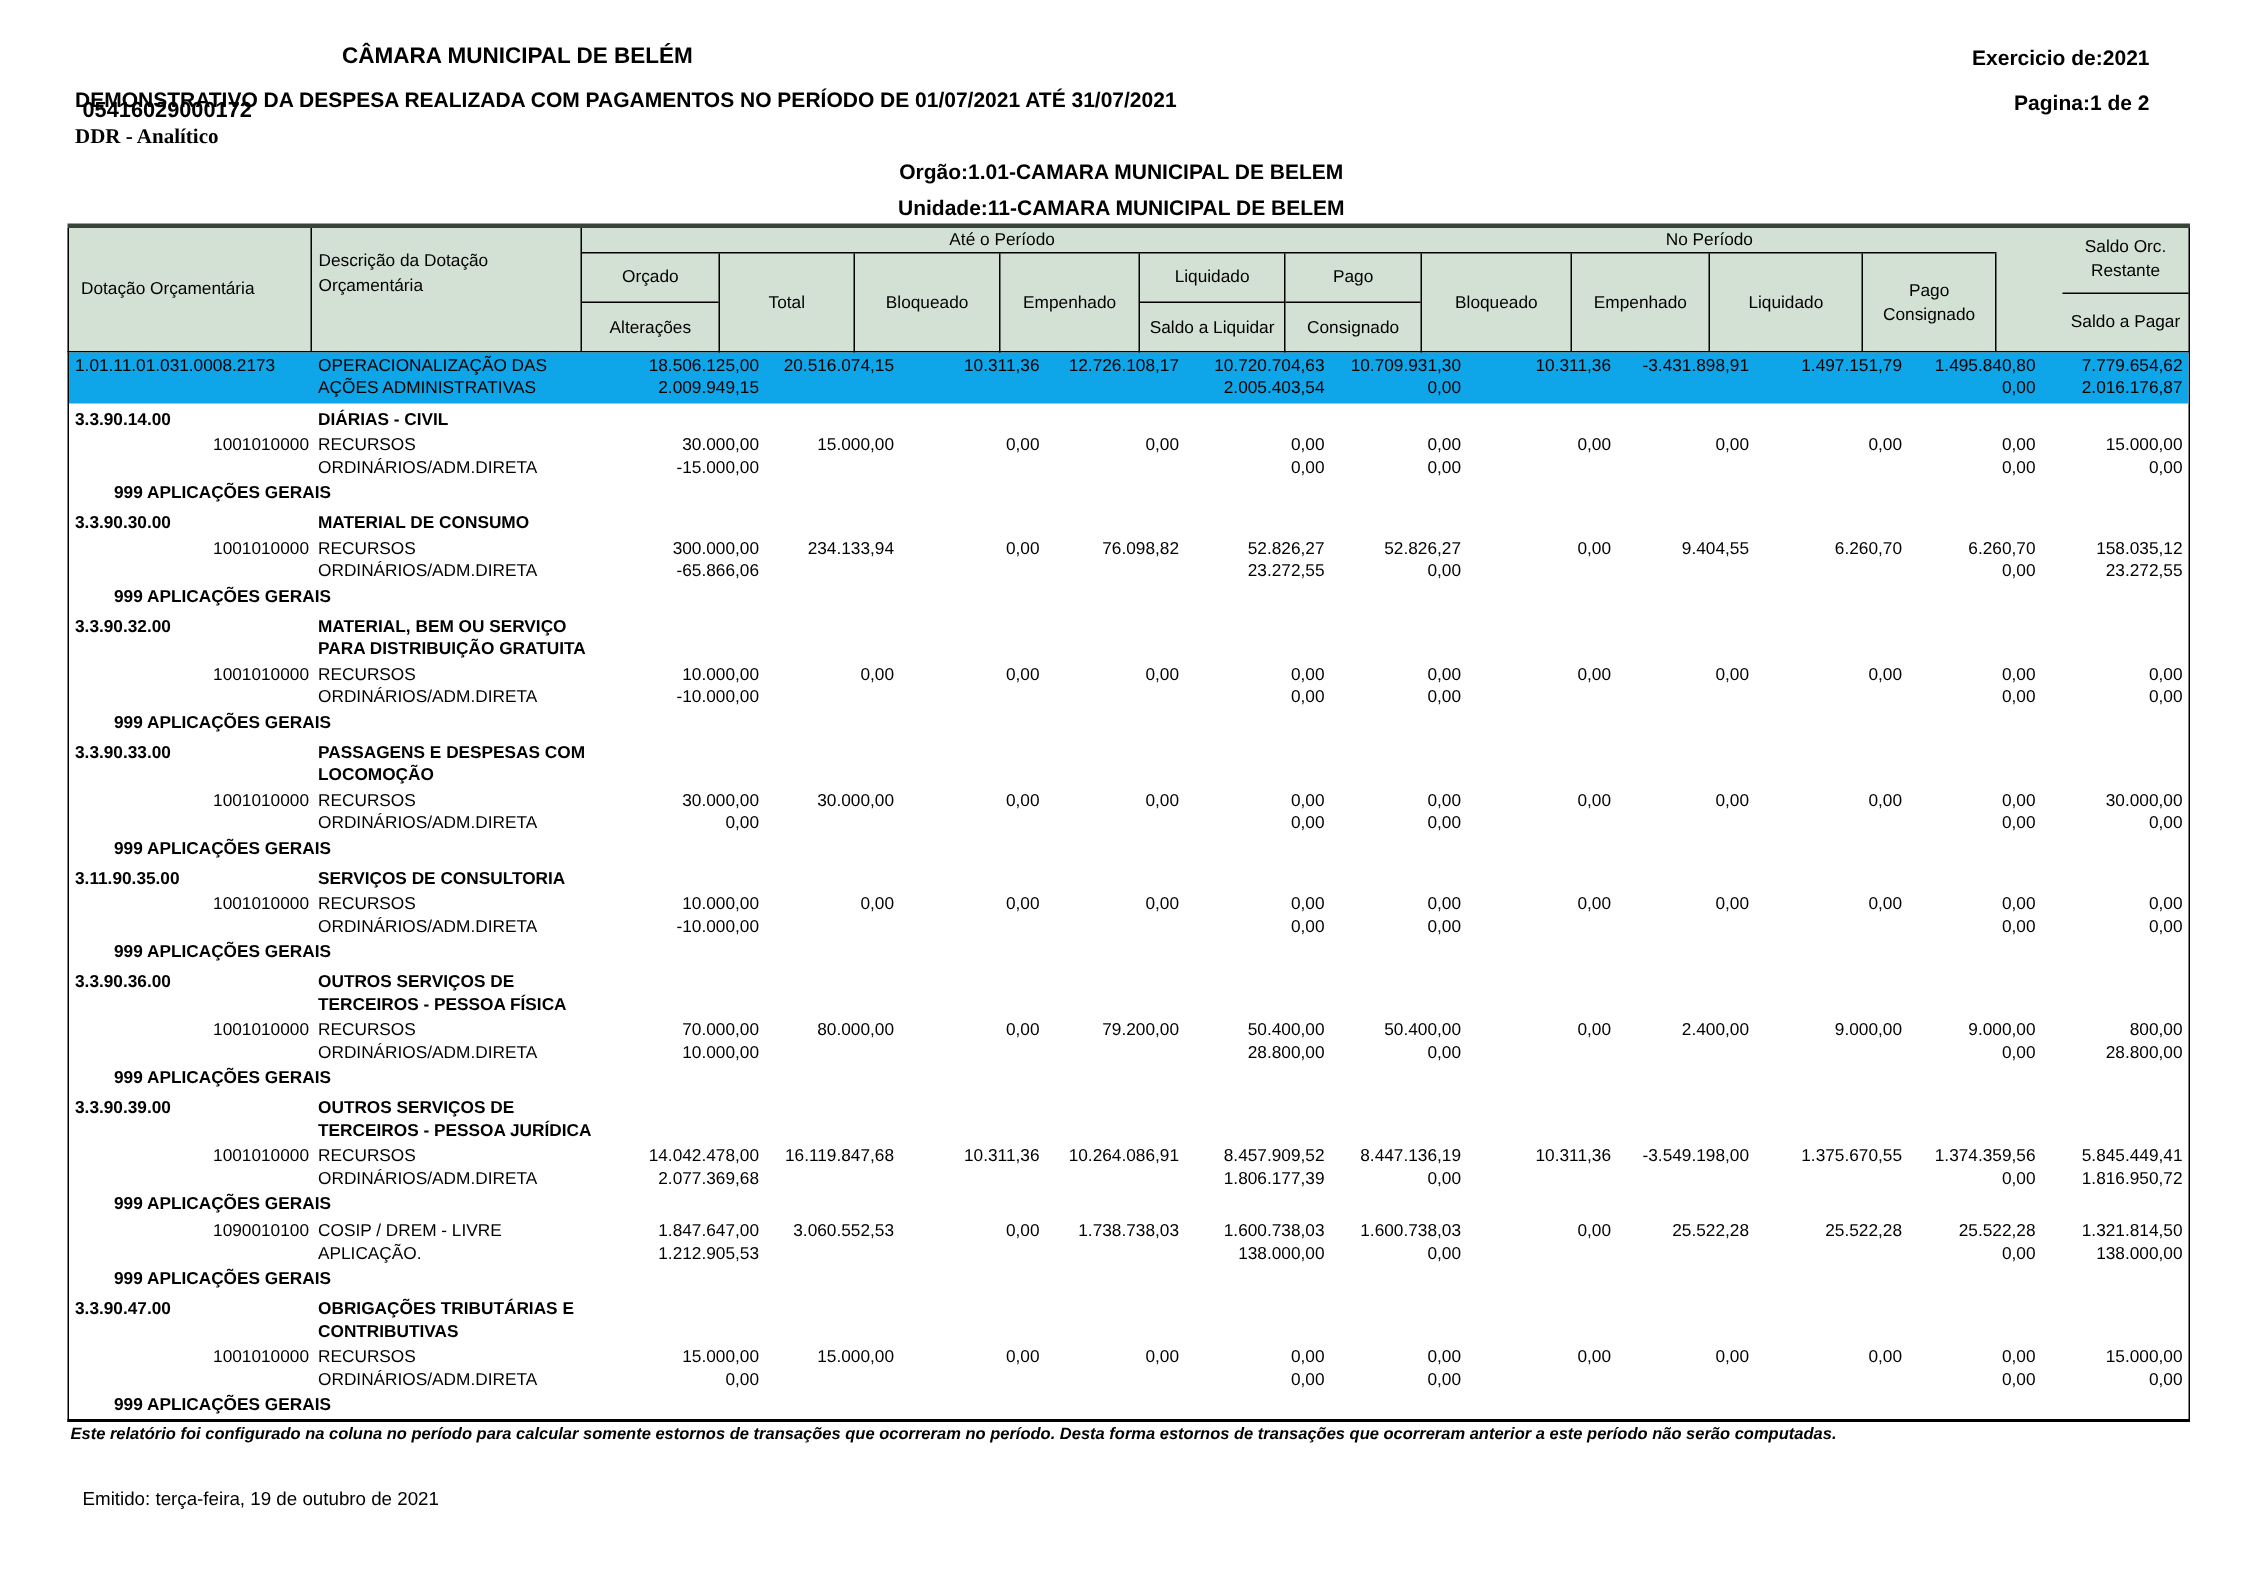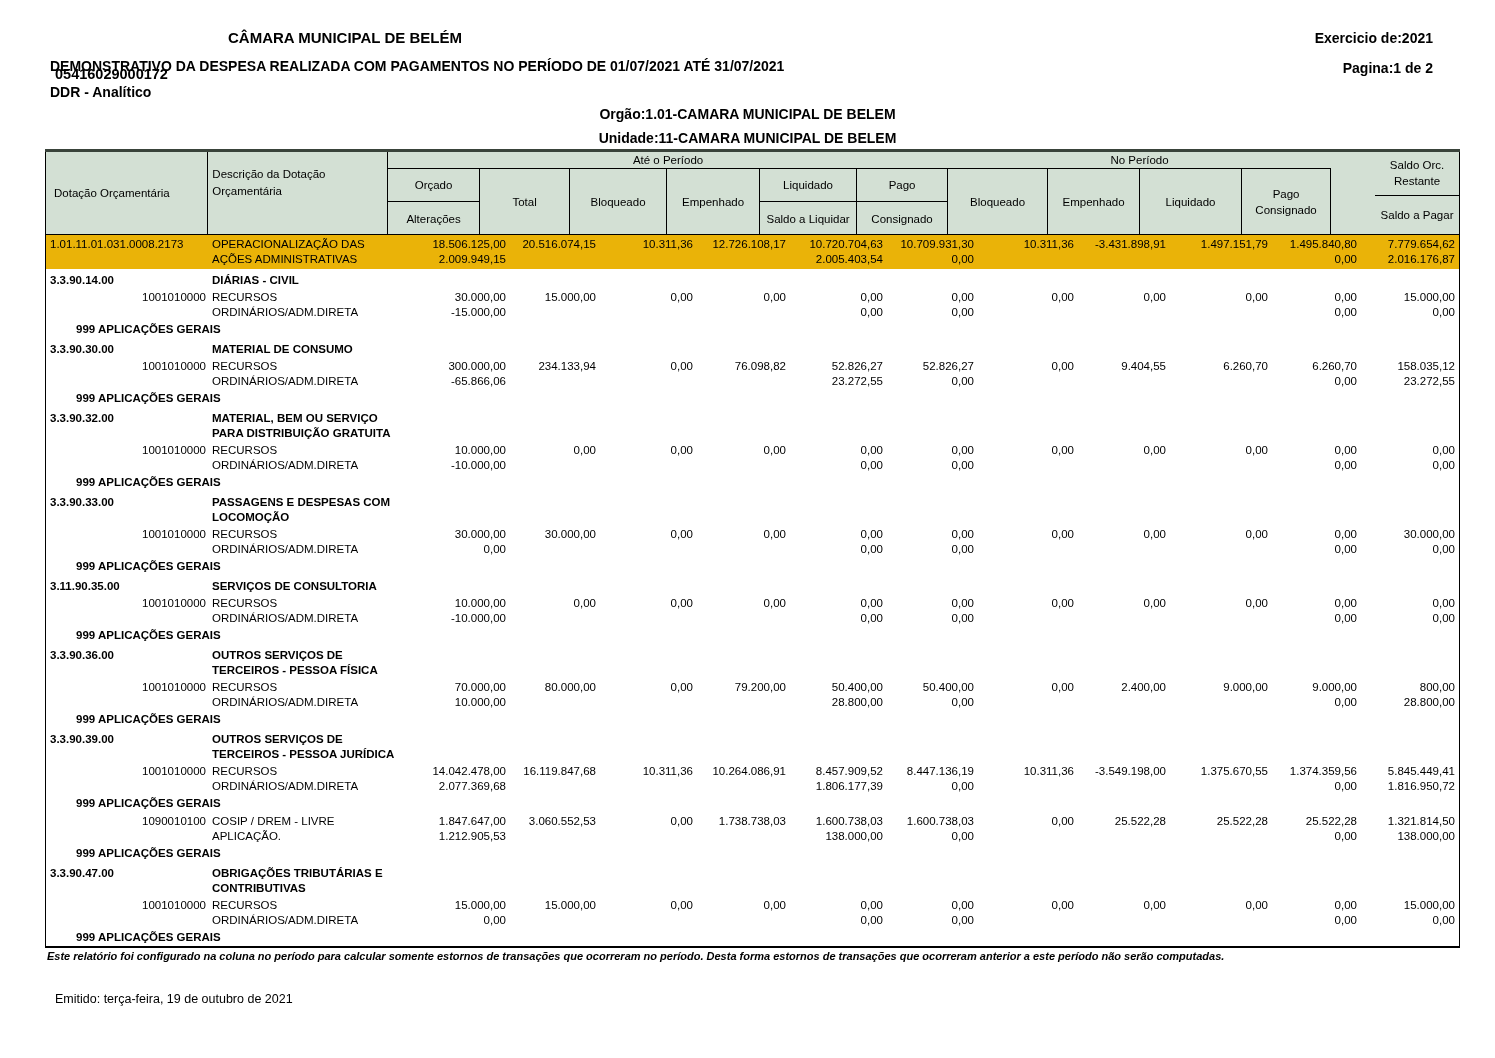--- a/index.html
+++ b/index.html
@@ -5,21 +5,21 @@
   html,body{margin:0;padding:0;background:#fff;}
   .page{
     position:relative;width:1495px;height:1058px;background:#fff;
     font-family:"Liberation Sans", sans-serif;color:#000;overflow:hidden;
   }
   
   .abs{position:absolute;}
   .t-doc{left:55px;top:30px;font-size:14.5px;font-weight:bold;margin-top:36px;}
   .t-entity{left:228px;top:29px;font-size:15px;font-weight:bold;}
   .t-title{left:50px;top:58px;font-size:14px;font-weight:bold;}
-  .t-sub{left:50px;top:84px;font-size:14px;font-weight:bold;}
+  .t-sub{left:50px;top:84px;font-size:14px;font-weight:bold;font-family:Liberation Serif, serif;}
   .t-exerc{right:62px;top:30px;font-size:14px;font-weight:bold;text-align:right;}
   .t-page{right:62px;top:60px;font-size:14px;font-weight:bold;text-align:right;}
   .t-orgao{left:0;right:0;top:106px;text-align:center;font-size:14px;font-weight:bold;}
   .t-unidade{left:0;right:0;top:130px;text-align:center;font-size:14px;font-weight:bold;}
 
   
   .tbl{
     position:absolute;left:45px;top:149px;width:1415px;
     border-top:3px solid #39433a;
     box-sizing:border-box;
@@ -60,21 +60,21 @@
     border-left:1px solid #000;border-right:1px solid #000;border-bottom:2px solid #000;
     box-sizing:border-box;font-size:11.5px;
   }
   .brow{display:flex;line-height:15px;}
   .brow .cell{box-sizing:border-box;flex-shrink:0;}
   .cw1{width:162px;}.cw2{width:209px;padding-left:4px;}
   .cw3{width:92px;}.cw4{width:90px;}.cw5{width:97px;}.cw6{width:93px;}
   .cw7{width:97px;}.cw8{width:91px;}.cw9{width:100px;}.cw10{width:92px;}
   .cw11{width:102px;}.cw12{width:89px;}.cw13{width:98px;}
   .num{text-align:right;padding-right:3px;}
-  .brow.summary{background:#eab308;padding:2px 0;font-weight:normal;}
+  .brow.summary{background:#0ea5e9;padding:2px 0;font-weight:normal;}
   .brow.group{padding-top:4px;font-weight:bold;}
   .brow.resource{padding:2px 0;font-weight:normal;}
   .brow.apl{height:16px;font-weight:bold;}
   .code-group{padding-left:4px;}
   .code-resource{text-align:right;padding-right:2px;}
   .code-summary{padding-left:4px;}
   .apl-cell{padding-left:30px;}
 
   
   .f-note{left:47px;top:950px;font-size:11px;font-style:italic;font-weight:bold;}

